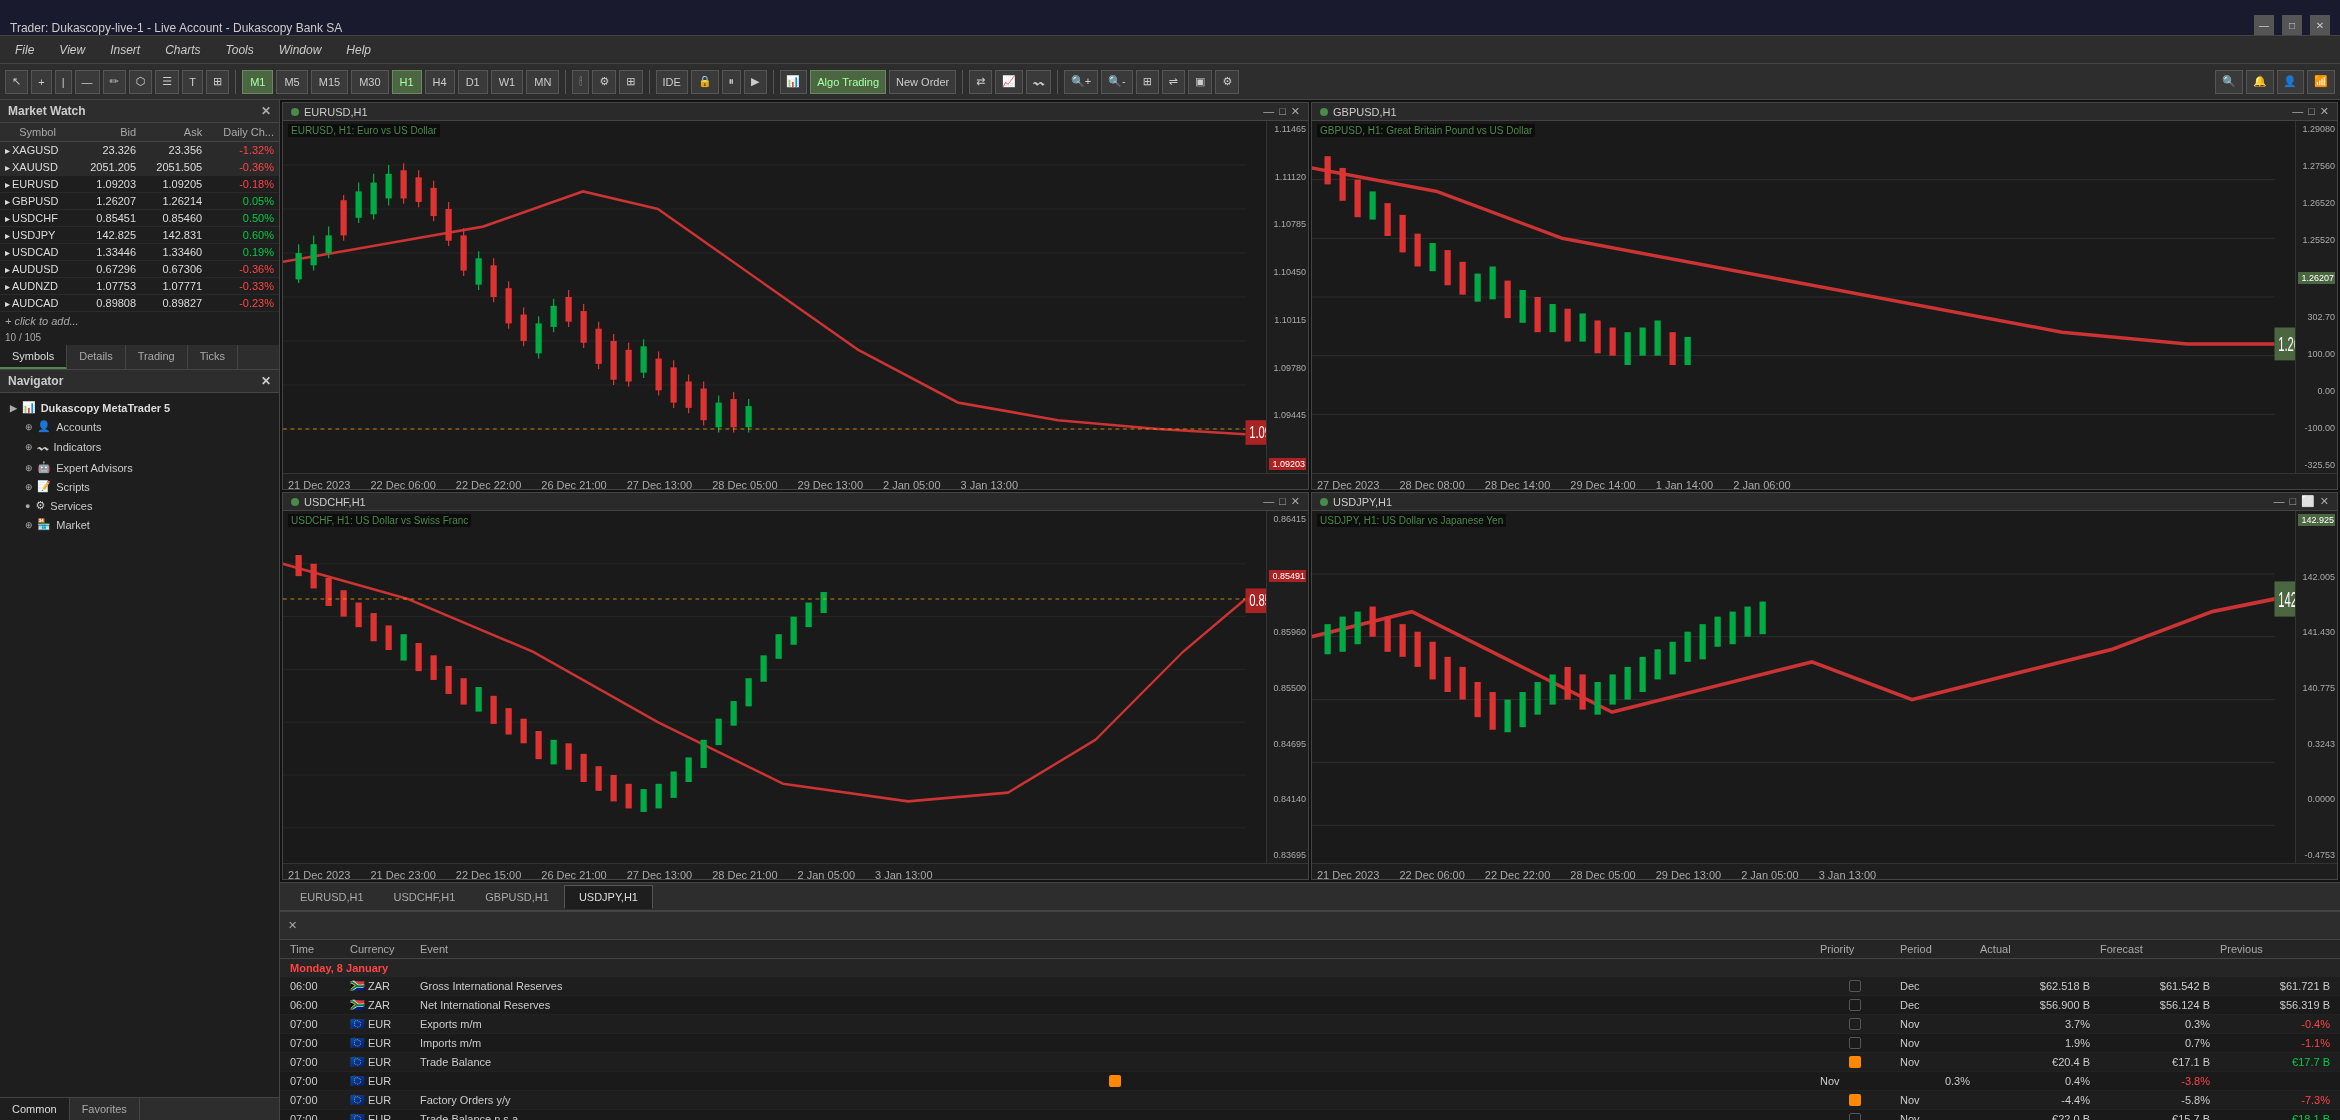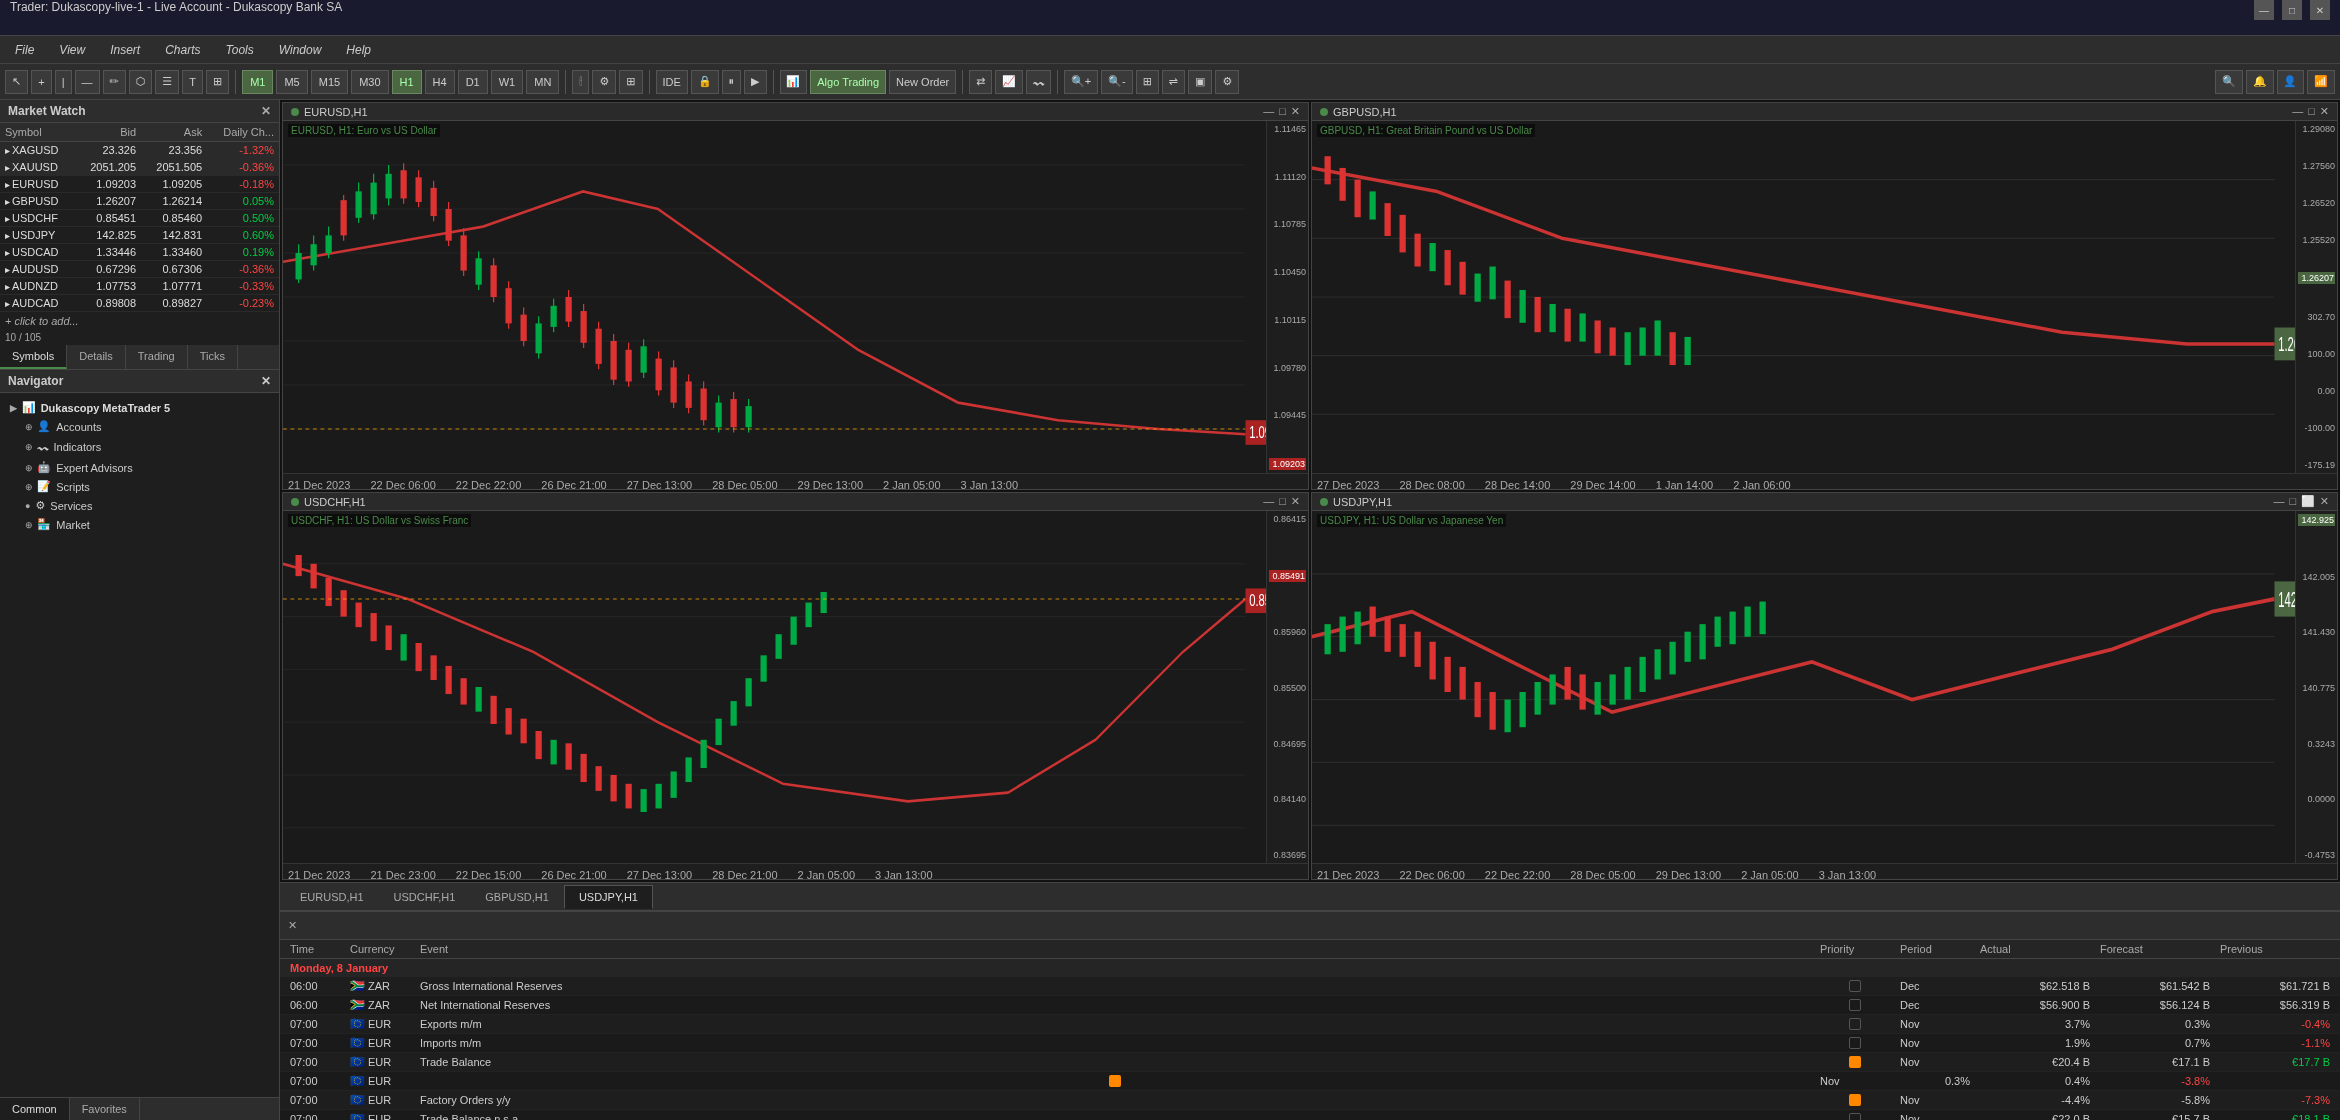--- a/index.html
+++ b/index.html
@@ -12,21 +12,21 @@
       height: 1120px;
       overflow: hidden;
       user-select: none;
     }
 
     
     #title-bar {
       background: #1a1a2e;
       height: 36px;
       display: flex;
-      align-items: flex-start;
+      align-items: flex-end;
       padding: 0 10px;
       color: #cccccc;
       font-size: 12px;
       border-bottom: 1px solid #444;
     }
     #title-bar .title-text { flex: 1; }
     #title-bar .win-controls { display: flex; gap: 8px; }
     #title-bar .win-btn {
       width: 20px; height: 20px;
       background: #555; border: none;
@@ -114,21 +114,21 @@
       border-bottom: 1px solid #444;
       font-size: 12px;
       font-weight: bold;
     }
     #market-watch-close { cursor: pointer; color: #aaa; }
 
     #mw-table { width: 100%; border-collapse: collapse; }
     #mw-table th {
       background: #2d2d2d;
       padding: 3px 5px;
-      text-align: left;
+      text-align: center;
       color: #aaaaaa;
       font-weight: normal;
       border-bottom: 1px solid #444;
       font-size: 11px;
     }
     #mw-table th:nth-child(2), #mw-table th:nth-child(3) { text-align: right; }
     #mw-table th:nth-child(4) { text-align: right; }
     #mw-table td {
       padding: 2px 5px;
       font-size: 11px;
@@ -788,21 +788,21 @@
           <div class="chart-price-right">
             <span class="price-label">1.29080</span>
             <span class="price-label">1.27560</span>
             <span class="price-label">1.26520</span>
             <span class="price-label">1.25520</span>
             <span class="price-label" style="background:#4a6741;color:white;padding:1px;">1.26207</span>
             <span class="price-label">302.70</span>
             <span class="price-label">100.00</span>
             <span class="price-label">0.00</span>
             <span class="price-label">-100.00</span>
-            <span class="price-label">-175.19</span>
+            <span class="price-label">-325.50</span>
           </div>
         </div>
         <div class="chart-time-bottom">
           <span class="time-label">27 Dec 2023</span>
           <span class="time-label">28 Dec 08:00</span>
           <span class="time-label">28 Dec 14:00</span>
           <span class="time-label">29 Dec 14:00</span>
           <span class="time-label">1 Jan 14:00</span>
           <span class="time-label">2 Jan 06:00</span>
         </div>

